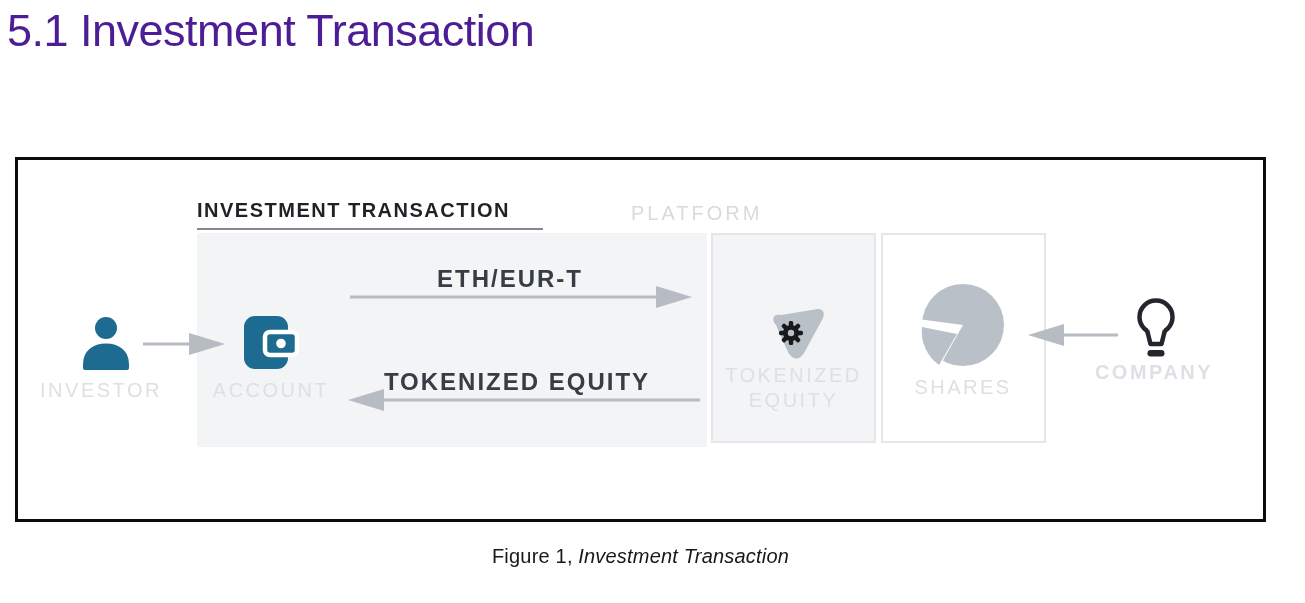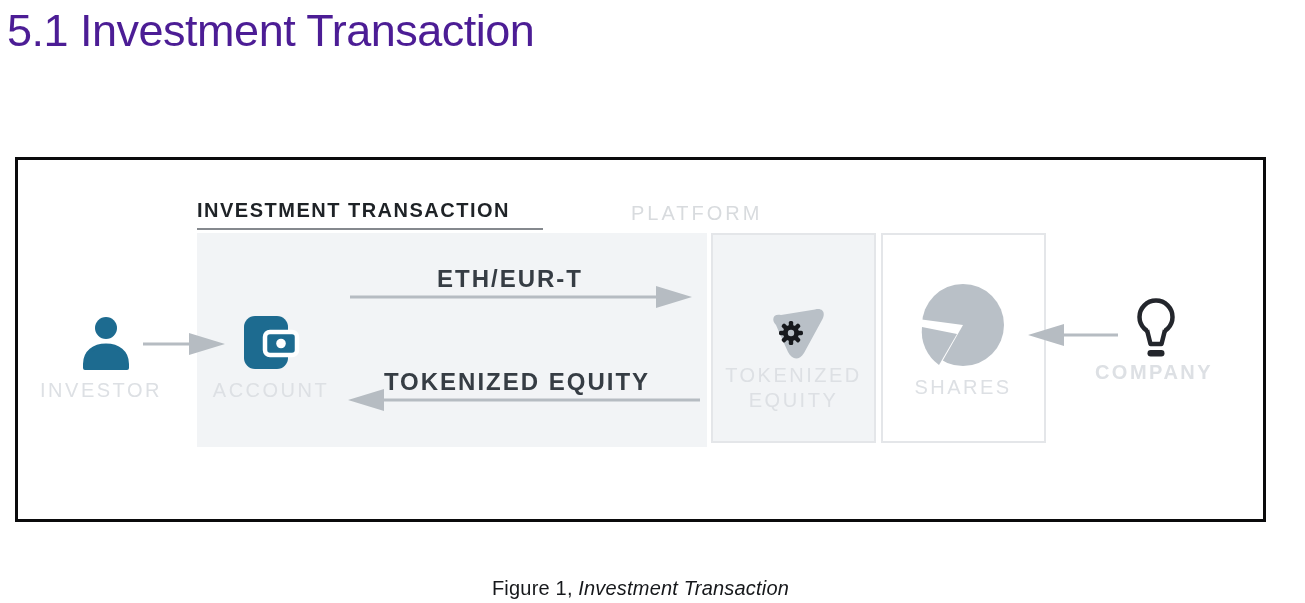--- a/index.html
+++ b/index.html
@@ -52,21 +52,21 @@
 
   
   .flow-label{
     font-size:24px;font-weight:700;letter-spacing:2px;color:#363d44;
     white-space:nowrap;transform:translateX(-50%);
   }
 
   
   .figure-caption{
     left:15px;top:545px;width:1251px;text-align:center;
-    font-size:20px;color:#16181b;letter-spacing:0.2px;margin-top:32px;
+    font-size:20px;color:#16181b;letter-spacing:0.2px;
   }
   .figure-caption .cap-prefix{margin-right:0.28em;}
   .figure-caption .cap-title{font-style:italic;}
 
   svg{display:block;}
 </style>
 </head>
 <body>
 
 <div class="abs page-heading">5.1 Investment Transaction</div>

